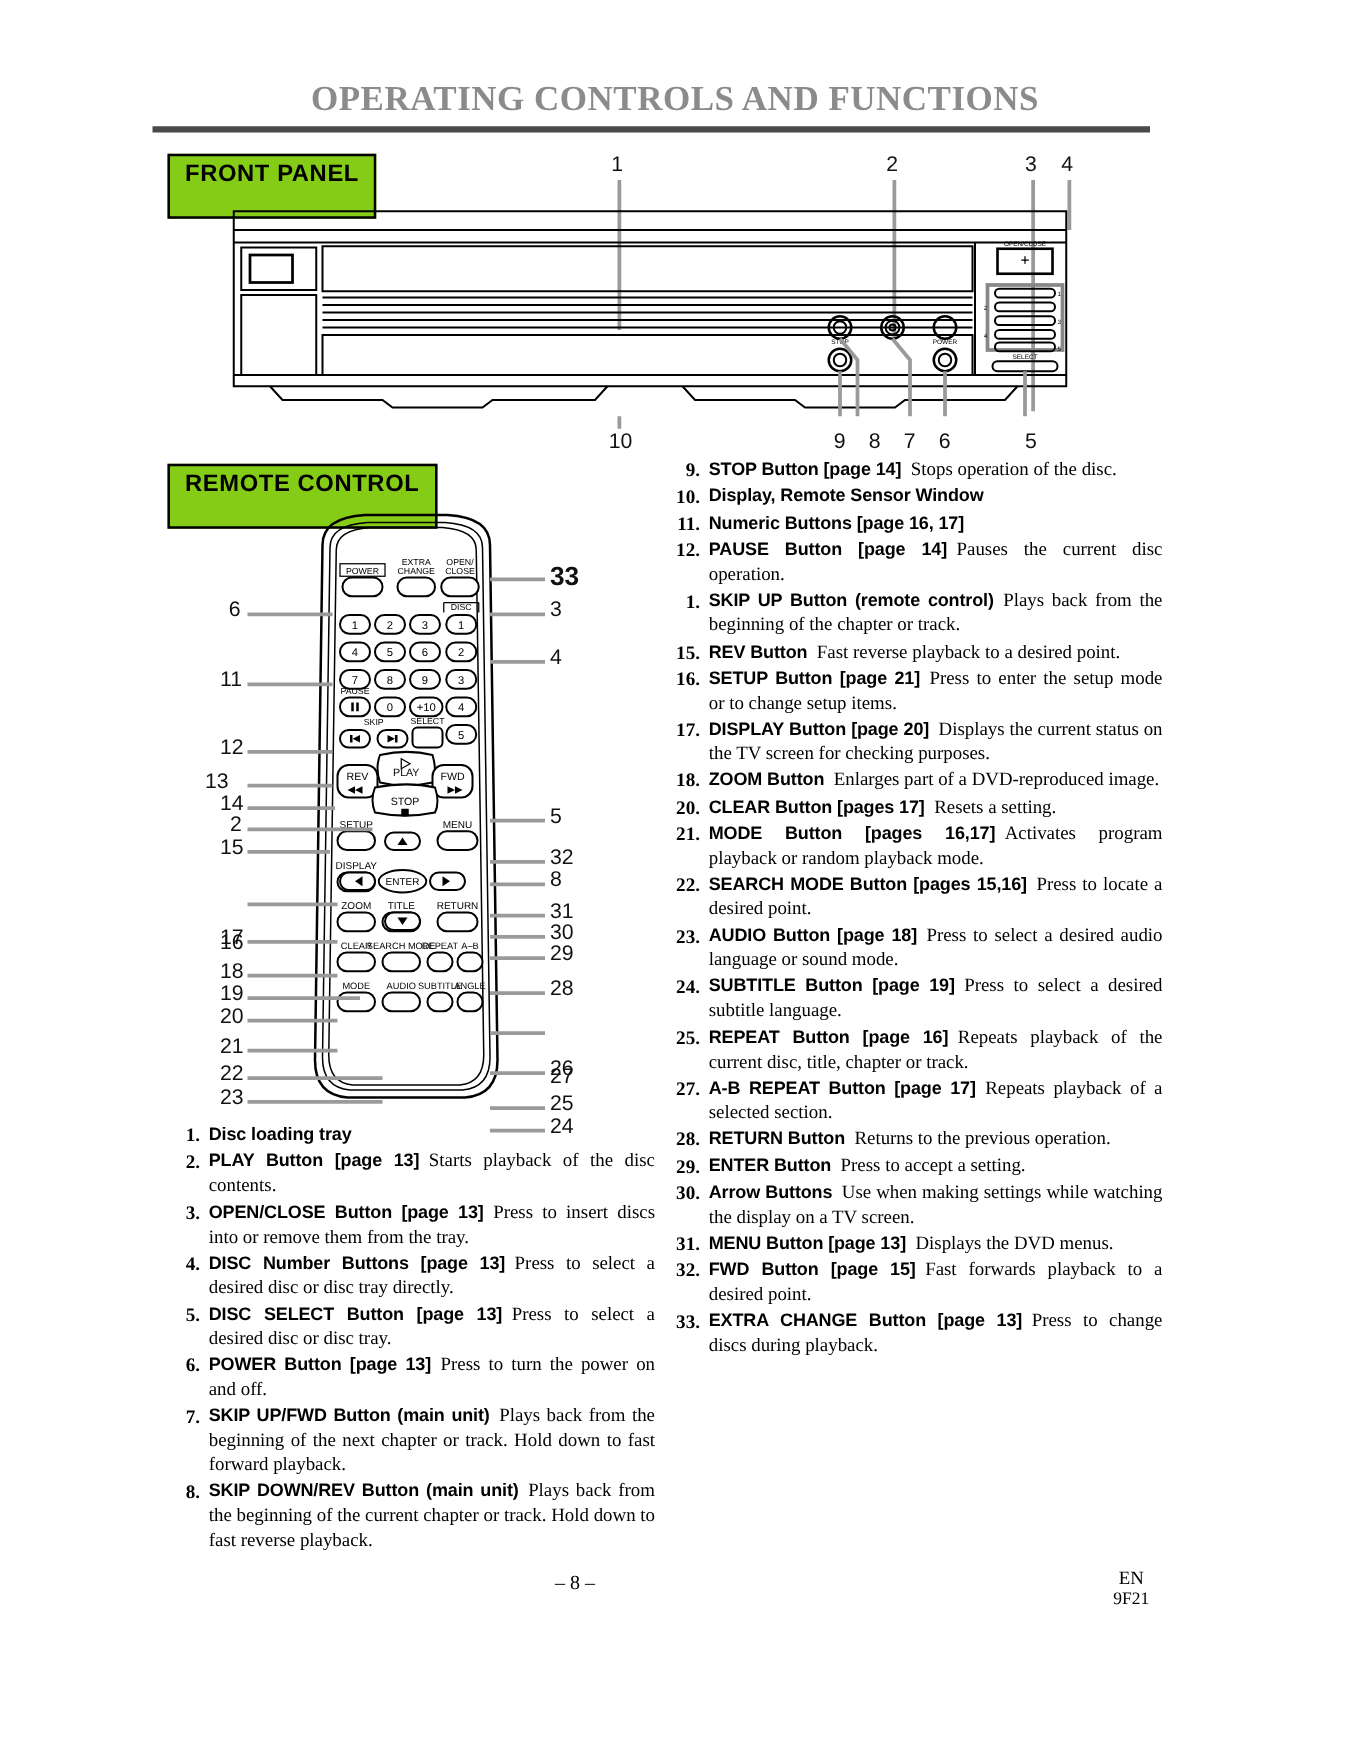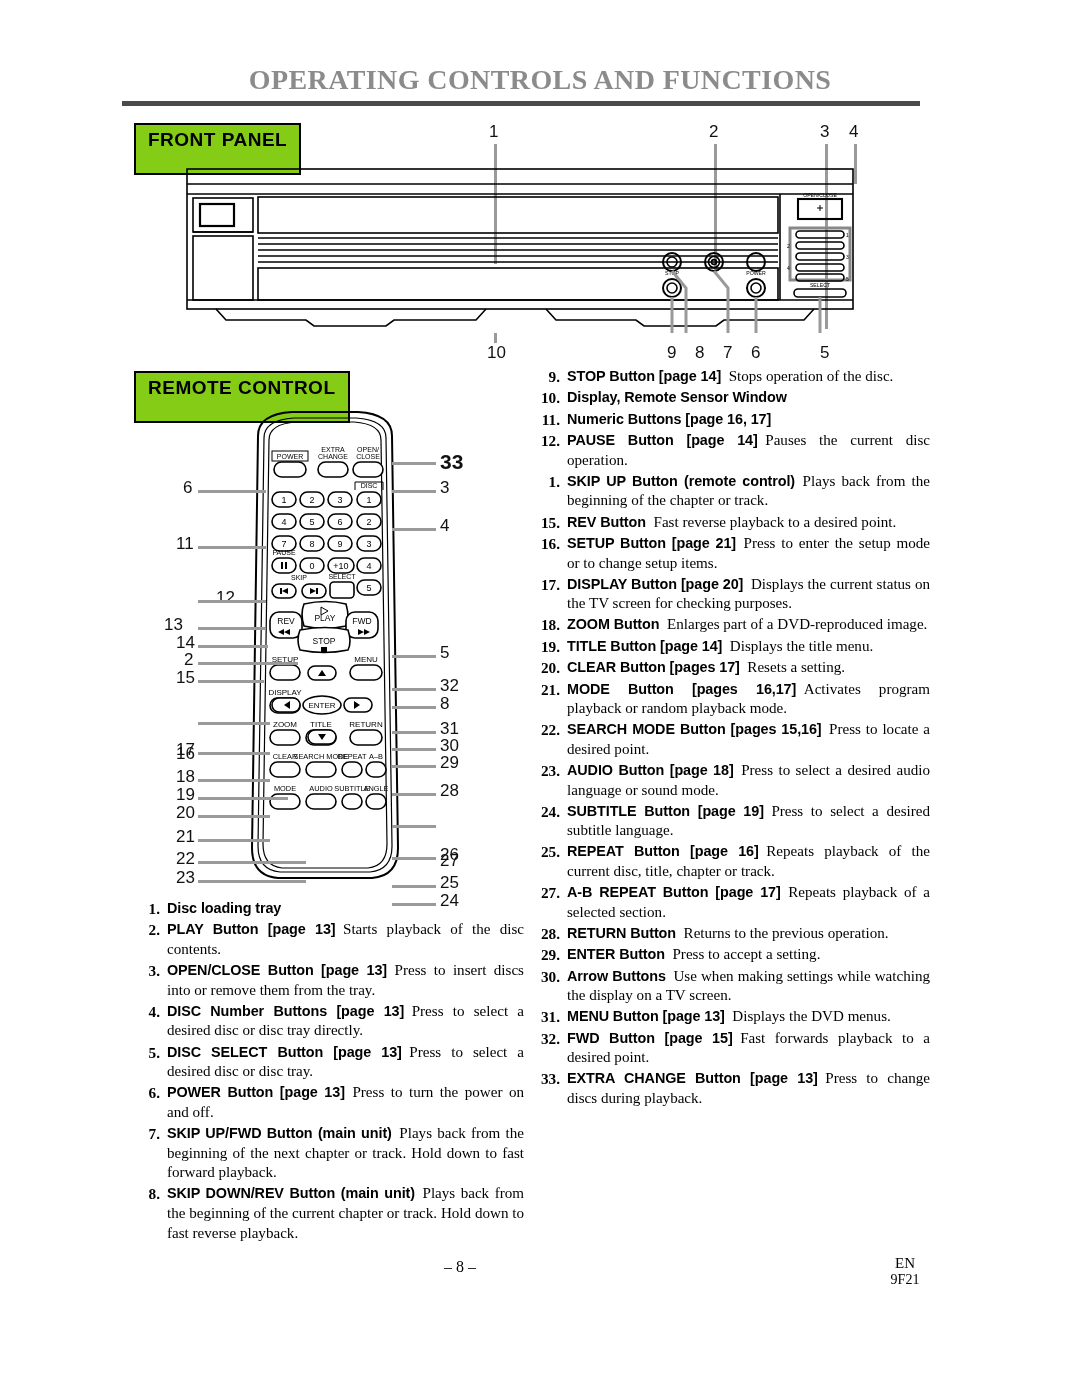--- a/index.html
+++ b/index.html
@@ -324,21 +324,21 @@
         <text x="130" y="383">SUBTITLE</text>
         <text x="154" y="383">ANGLE</text>
       </g>
     </svg>
   </div>
 
   <div class="callout" style="left:183px;top:478px;">6</div>
   <div class="lead-h" style="left:198px;top:490px;width:68px;"></div>
   <div class="callout" style="left:176px;top:534px;">11</div>
   <div class="lead-h" style="left:198px;top:546px;width:68px;"></div>
-  <div class="callout" style="left:176px;top:588px;margin-left:40px;">12</div>
+  <div class="callout" style="left:176px;top:588px;">12</div>
   <div class="lead-h" style="left:198px;top:600px;width:68px;"></div>
   <div class="callout" style="left:164px;top:615px;">13</div>
   <div class="lead-h" style="left:198px;top:627px;width:68px;"></div>
   <div class="callout" style="left:176px;top:633px;">14</div>
   <div class="lead-h" style="left:198px;top:645px;width:70px;"></div>
   <div class="callout" style="left:184px;top:650px;">2</div>
   <div class="lead-h" style="left:198px;top:662px;width:100px;"></div>
   <div class="callout" style="left:176px;top:668px;">15</div>
   <div class="lead-h" style="left:198px;top:680px;width:66px;"></div>
   <div class="callout" style="left:176px;top:710px;margin-top:34px;">16</div>
@@ -452,24 +452,20 @@
       </div>
       <div class="item">
         <div class="num">17.</div>
         <div class="body"><b>DISPLAY Button [page 20]</b><span> Displays the current status on the TV screen for checking purposes.</span></div>
       </div>
       <div class="item">
         <div class="num">18.</div>
         <div class="body"><b>ZOOM Button</b><span> Enlarges part of a DVD-reproduced image.</span></div>
       </div>
       <div class="item">
-        <div class="num">19.</div>
-        <div class="body"><b>TITLE Button [page 14]</b><span> Displays the title menu.</span></div>
-      </div>
-      <div class="item">
         <div class="num">20.</div>
         <div class="body"><b>CLEAR Button [pages 17]</b><span> Resets a setting.</span></div>
       </div>
       <div class="item">
         <div class="num">21.</div>
         <div class="body"><b>MODE Button [pages 16,17]</b><span> Activates program playback or random playback mode.</span></div>
       </div>
       <div class="item">
         <div class="num">22.</div>
         <div class="body"><b>SEARCH MODE Button [pages 15,16]</b><span> Press to locate a desired point.</span></div>

